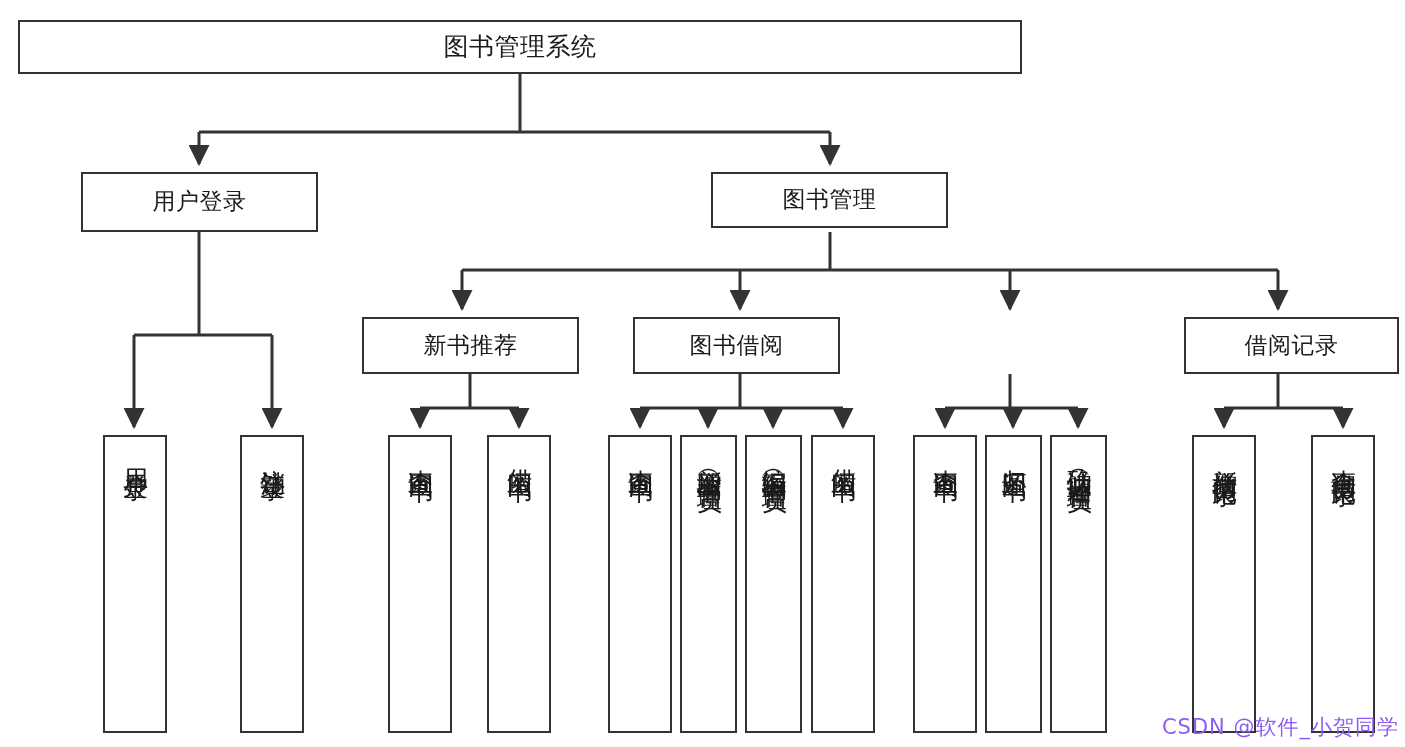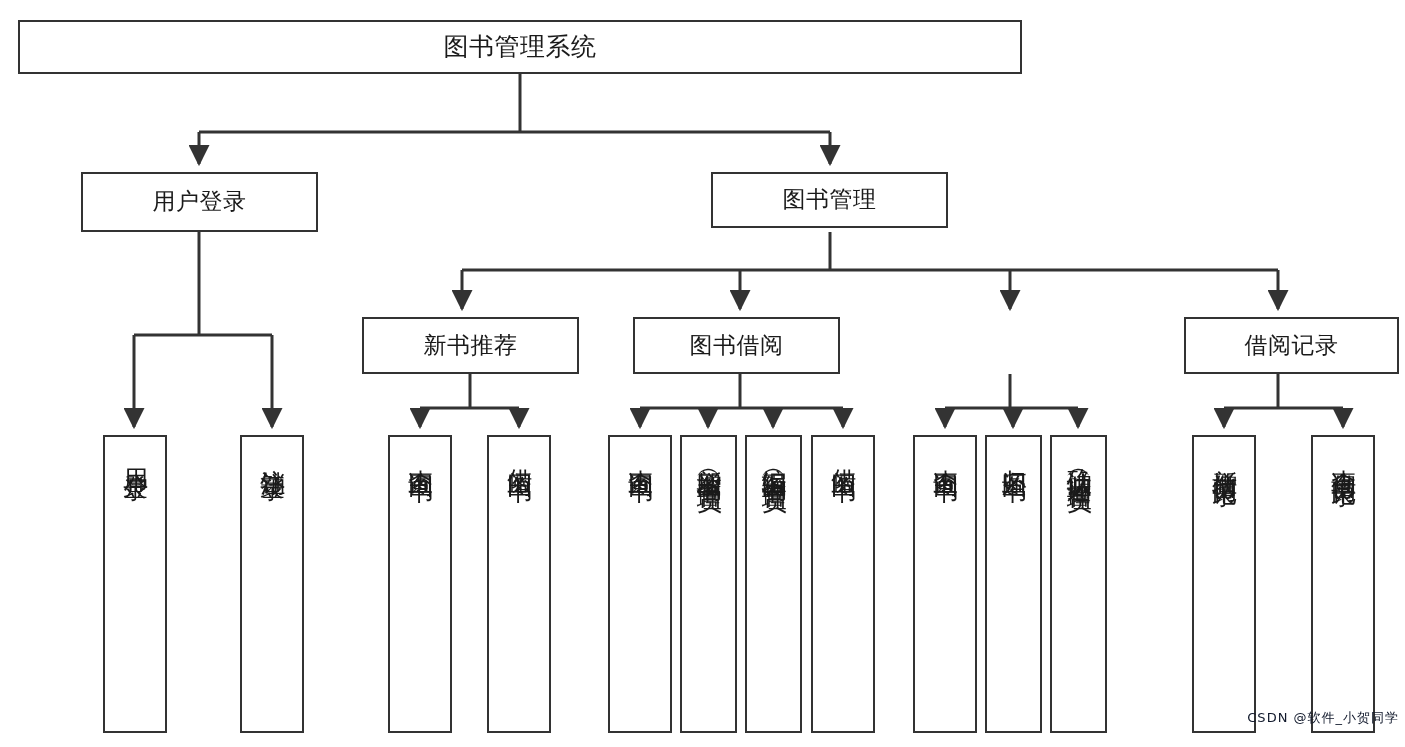--- a/index.html
+++ b/index.html
@@ -59,23 +59,23 @@
     writing-mode: vertical-rl;
     text-orientation: upright;
     font-size: 25px;
     line-height: 1.05;
     letter-spacing: 3px;
     white-space: nowrap;
   }
   #watermark {
     position: absolute;
     right: 6px;
-    bottom: 20px;
-    font-size: 13px;
-    color: #0f172a;
+    bottom: 6px;
+    font-size: 21px;
+    color: #8b5cf6;
     letter-spacing: 1px;
     white-space: nowrap;
   }
 </style>
 </head>
 <body>
 
 <div id="canvas">
 
   <svg id="wires" viewBox="0 0 1405 747" xmlns="http://www.w3.org/2000/svg">

